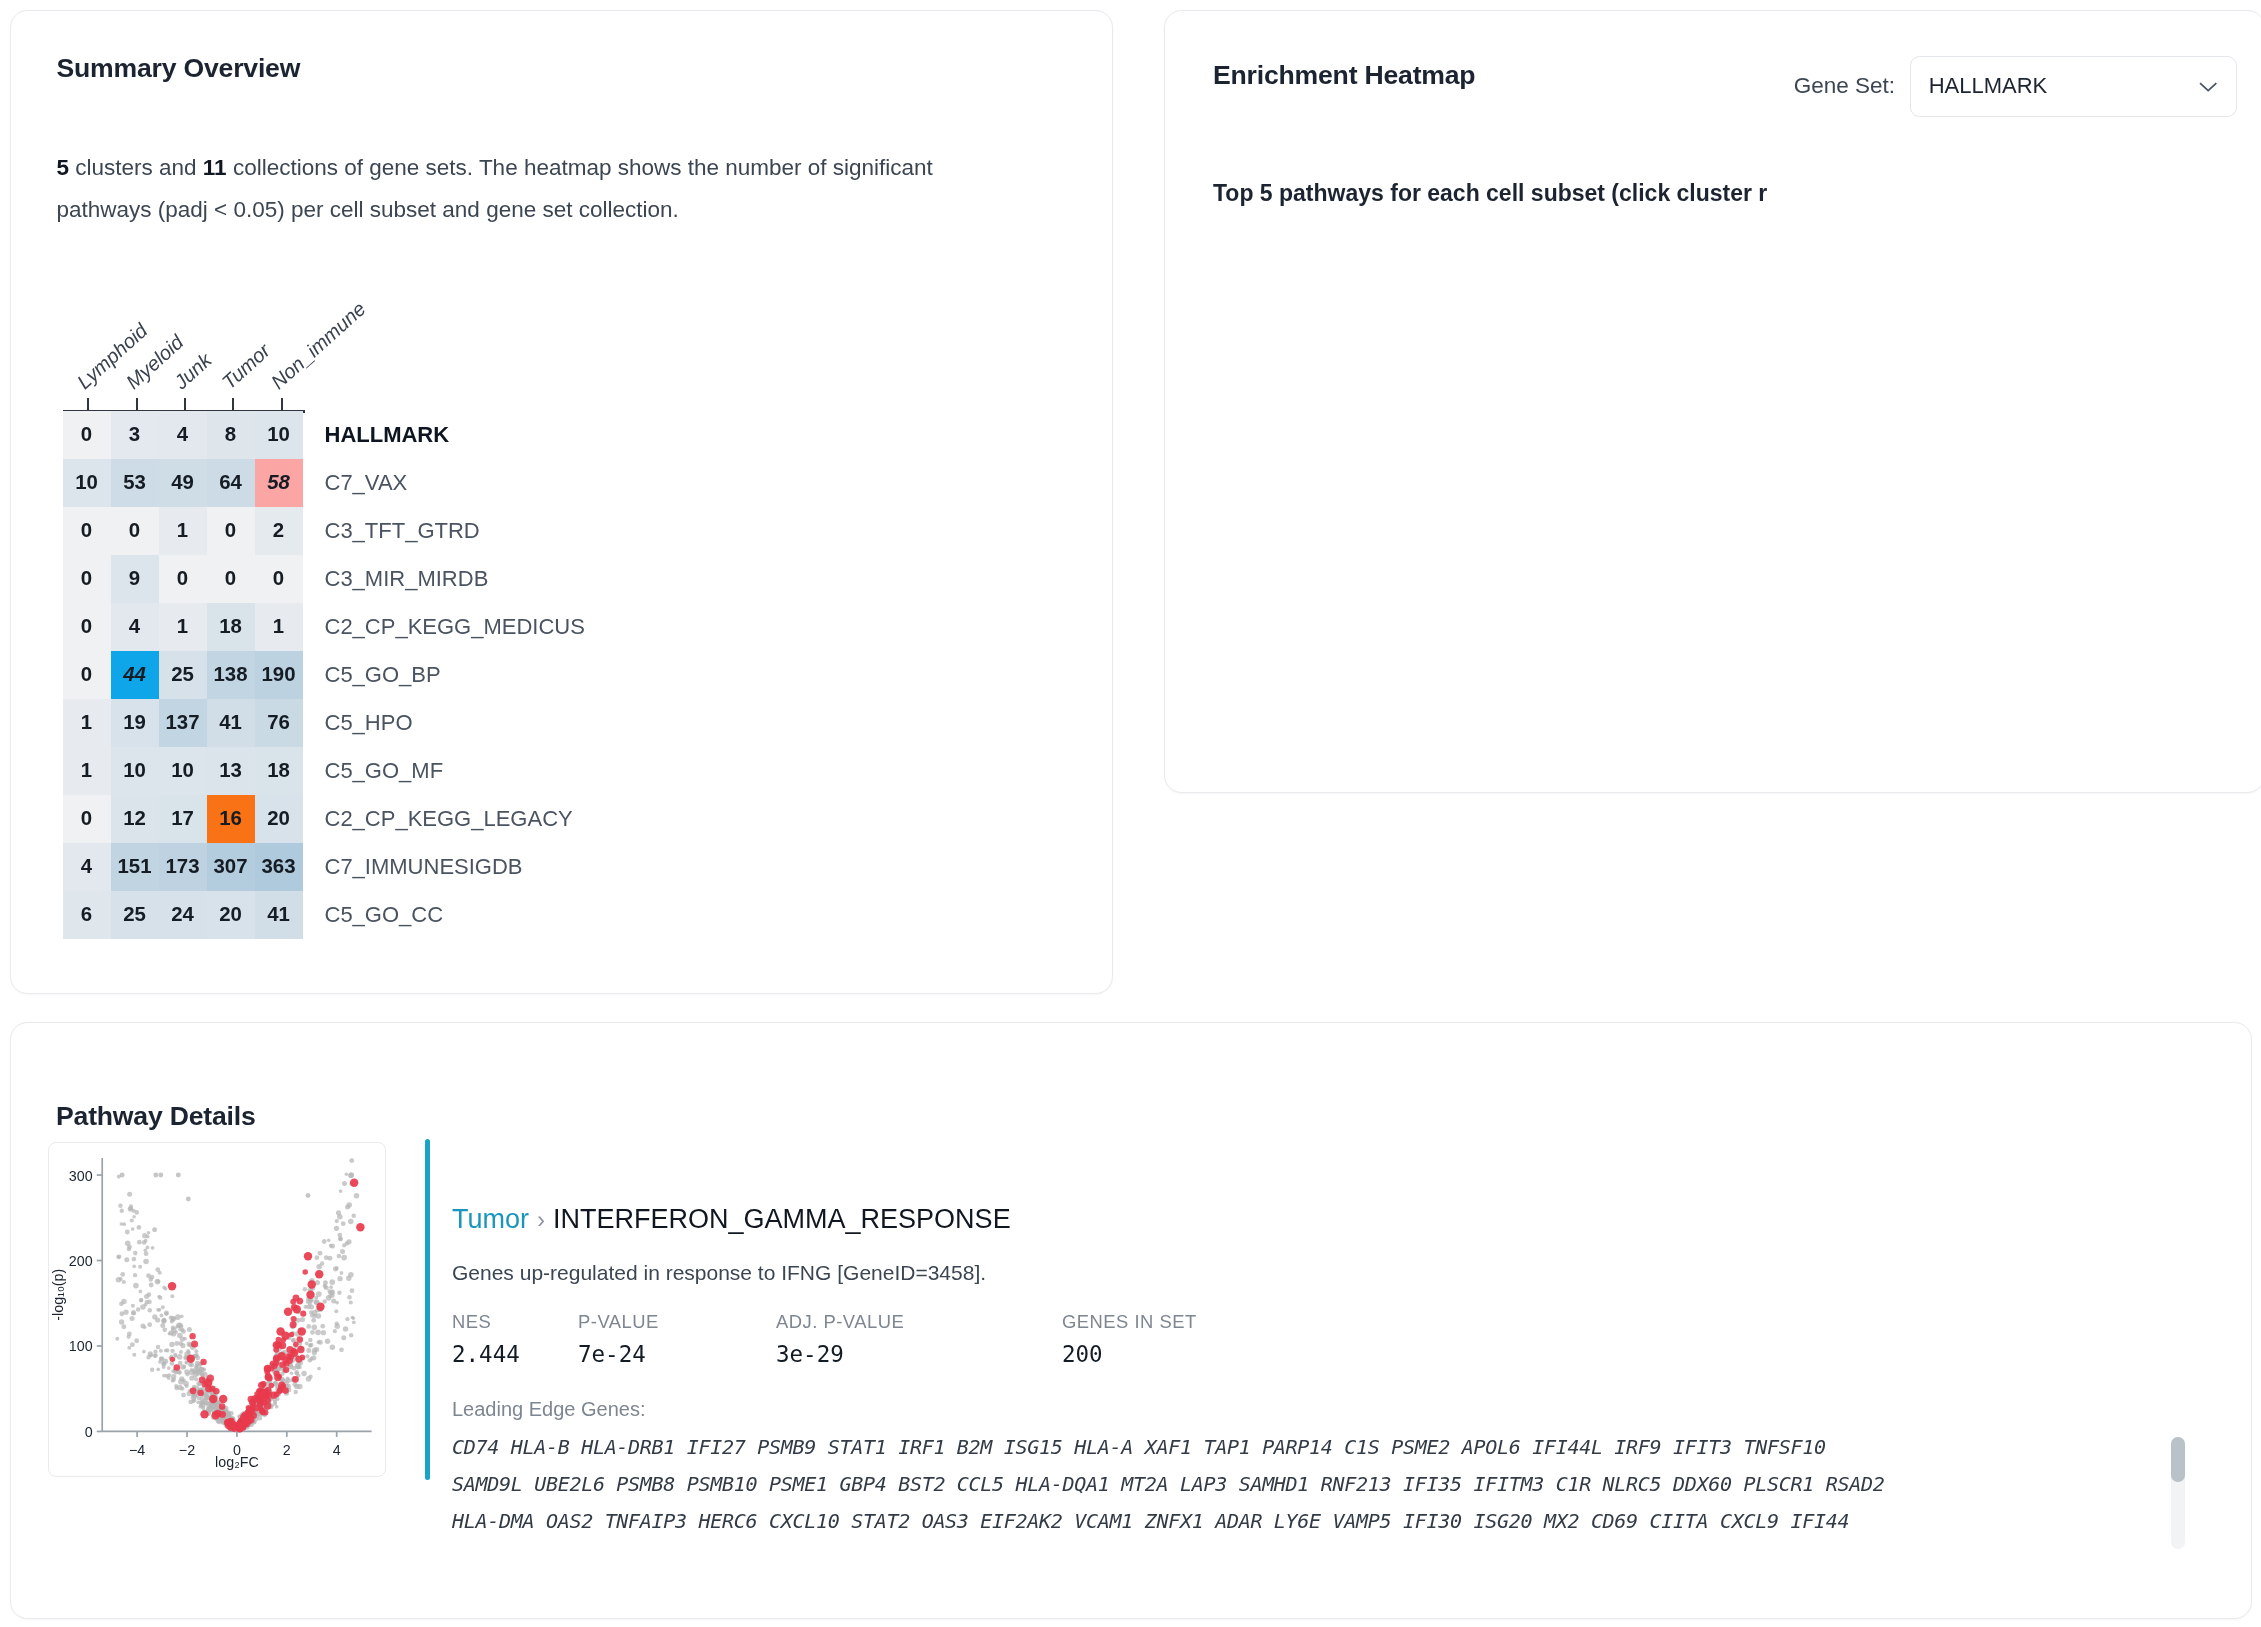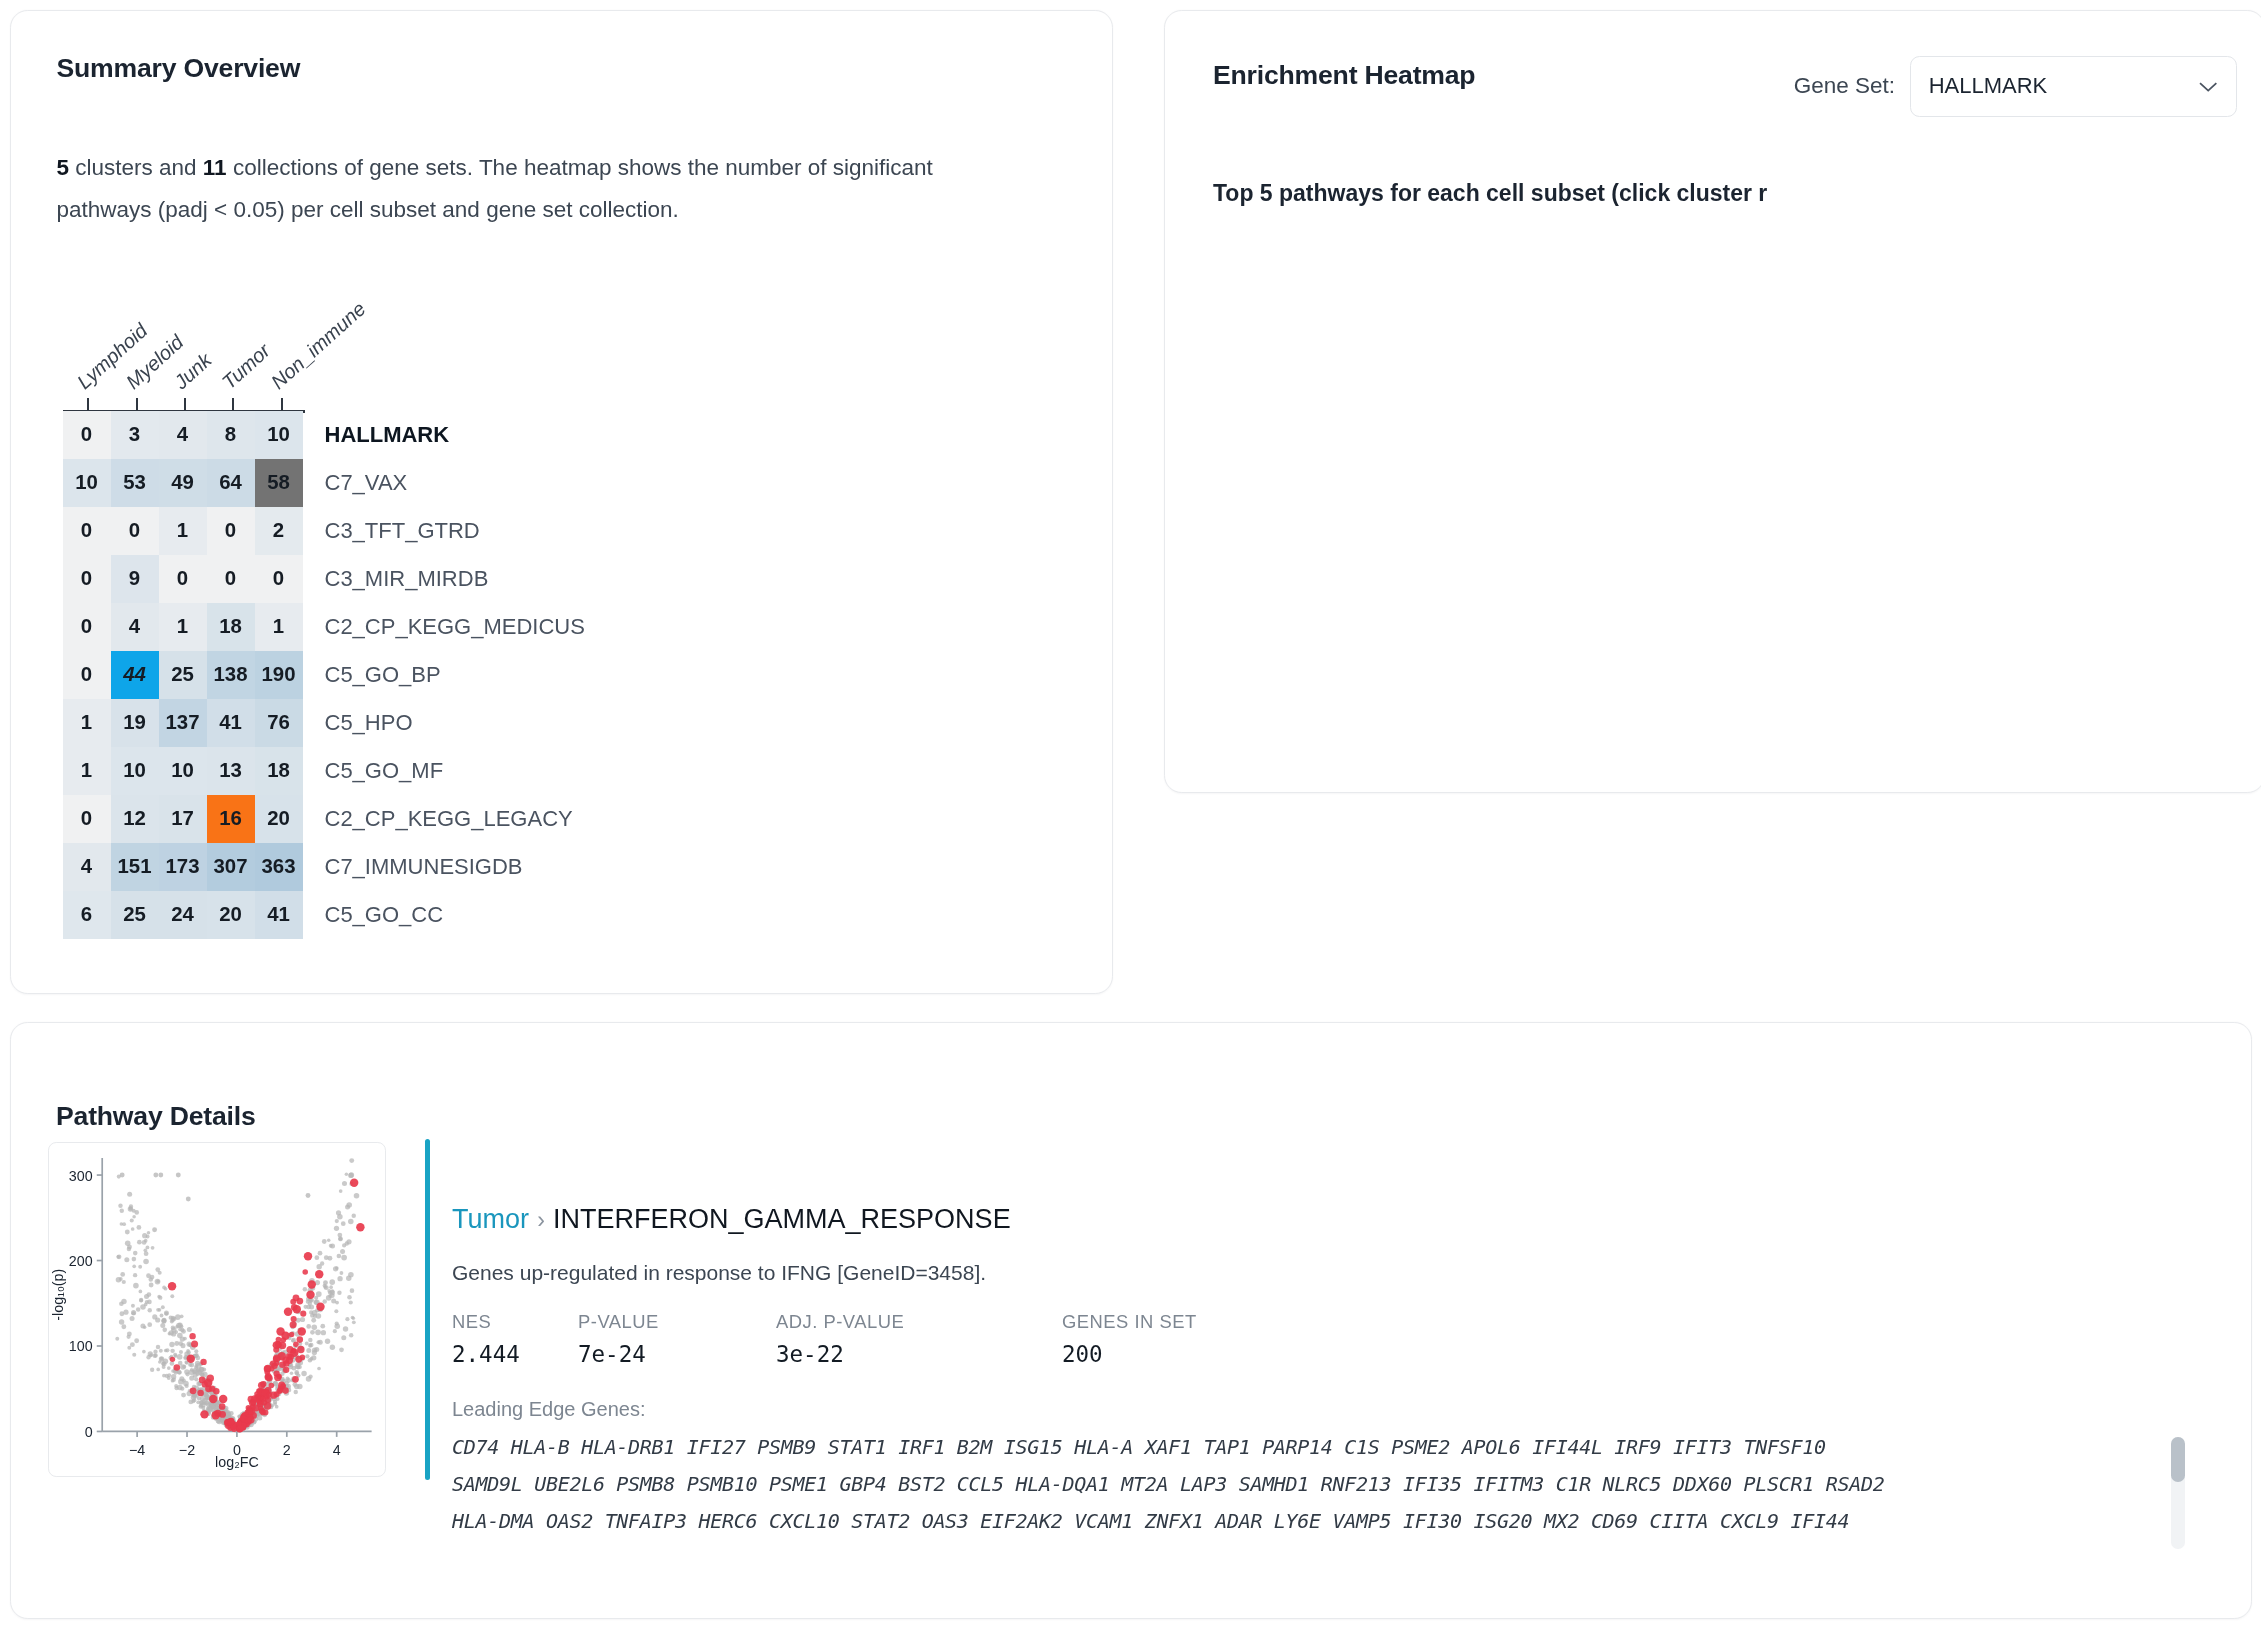--- a/index.html
+++ b/index.html
@@ -133,21 +133,21 @@
           <div class="sum-cell" style="background: rgb(226, 232, 237);">4</div>
           <div class="sum-cell" style="background: rgb(222, 230, 236);">8</div>
           <div class="sum-cell" style="background: rgb(220, 229, 236);">10</div>
           <div class="sum-label em">HALLMARK</div>
         </div>
         <div class="sum-row">
           <div class="sum-cell" style="background: rgb(220, 229, 236);">10</div>
           <div class="sum-cell" style="background: rgb(206, 220, 231);">53</div>
           <div class="sum-cell" style="background: rgb(207, 221, 231);">49</div>
           <div class="sum-cell" style="background: rgb(204, 219, 230);">64</div>
-          <div class="sum-cell" style="background: #737373;">58</div>
+          <div class="sum-cell" style="background: #fca5a5; font-style: italic;">58</div>
           <div class="sum-label">C7_VAX</div>
         </div>
         <div class="sum-row">
           <div class="sum-cell" style="background: rgb(240, 241, 242);">0</div>
           <div class="sum-cell" style="background: rgb(240, 241, 242);">0</div>
           <div class="sum-cell" style="background: rgb(231, 235, 239);">1</div>
           <div class="sum-cell" style="background: rgb(240, 241, 242);">0</div>
           <div class="sum-cell" style="background: rgb(228, 234, 238);">2</div>
           <div class="sum-label">C3_TFT_GTRD</div>
         </div>
@@ -1549,21 +1549,21 @@
       <div style="width: 126px;">
         <div class="stat-k">NES</div>
         <div class="stat-v">2.444</div>
       </div>
       <div style="width: 198px;">
         <div class="stat-k">P-VALUE</div>
         <div class="stat-v">7e-24</div>
       </div>
       <div style="width: 286px;">
         <div class="stat-k">ADJ. P-VALUE</div>
-        <div class="stat-v">3e-22</div>
+        <div class="stat-v">3e-29</div>
       </div>
       <div style="width: 177px;">
         <div class="stat-k">GENES IN SET</div>
         <div class="stat-v">200</div>
       </div>
     </div>
 
   <div class="leg-title">Leading Edge Genes:</div>
   <div class="genes" id="genes">
       <div>CD74 HLA-B HLA-DRB1 IFI27 PSMB9 STAT1 IRF1 B2M ISG15 HLA-A XAF1 TAP1 PARP14 C1S PSME2 APOL6 IFI44L IRF9 IFIT3 TNFSF10</div>

